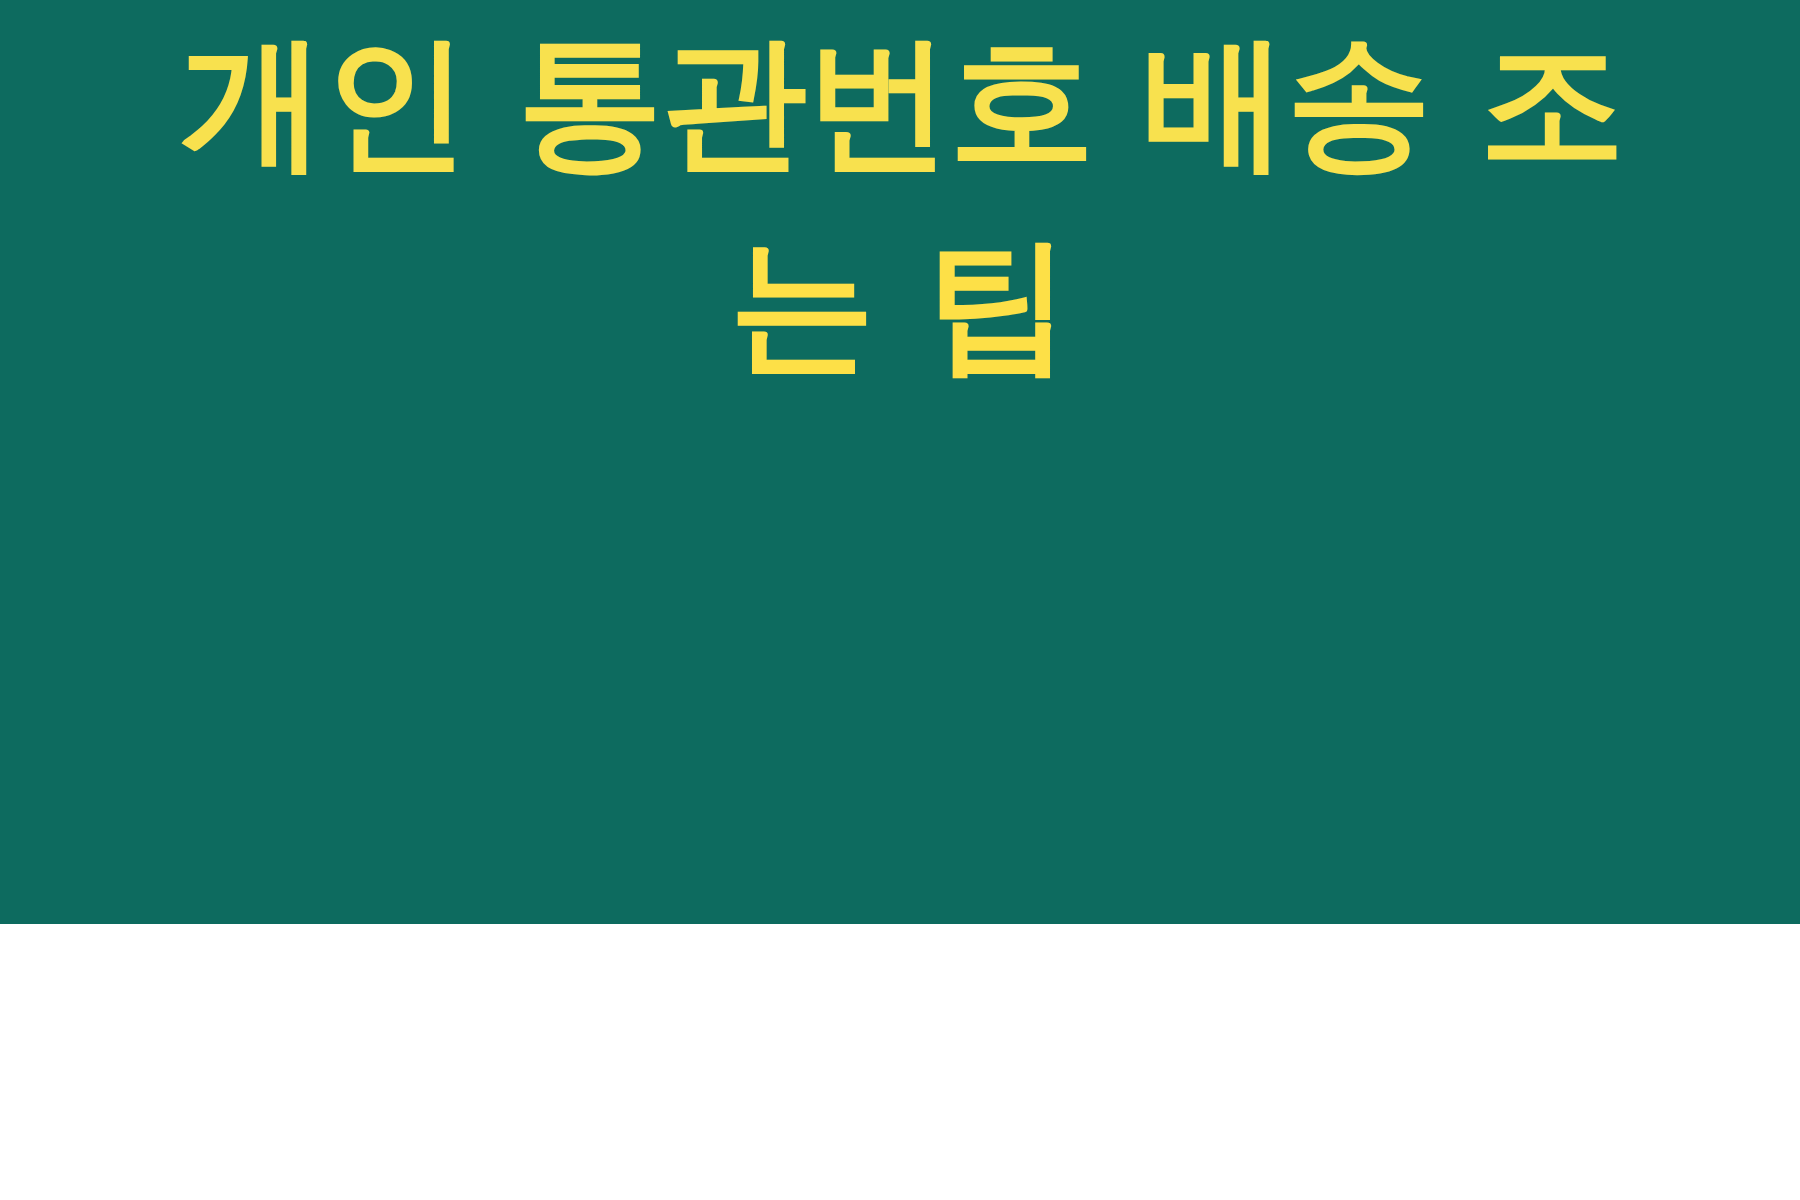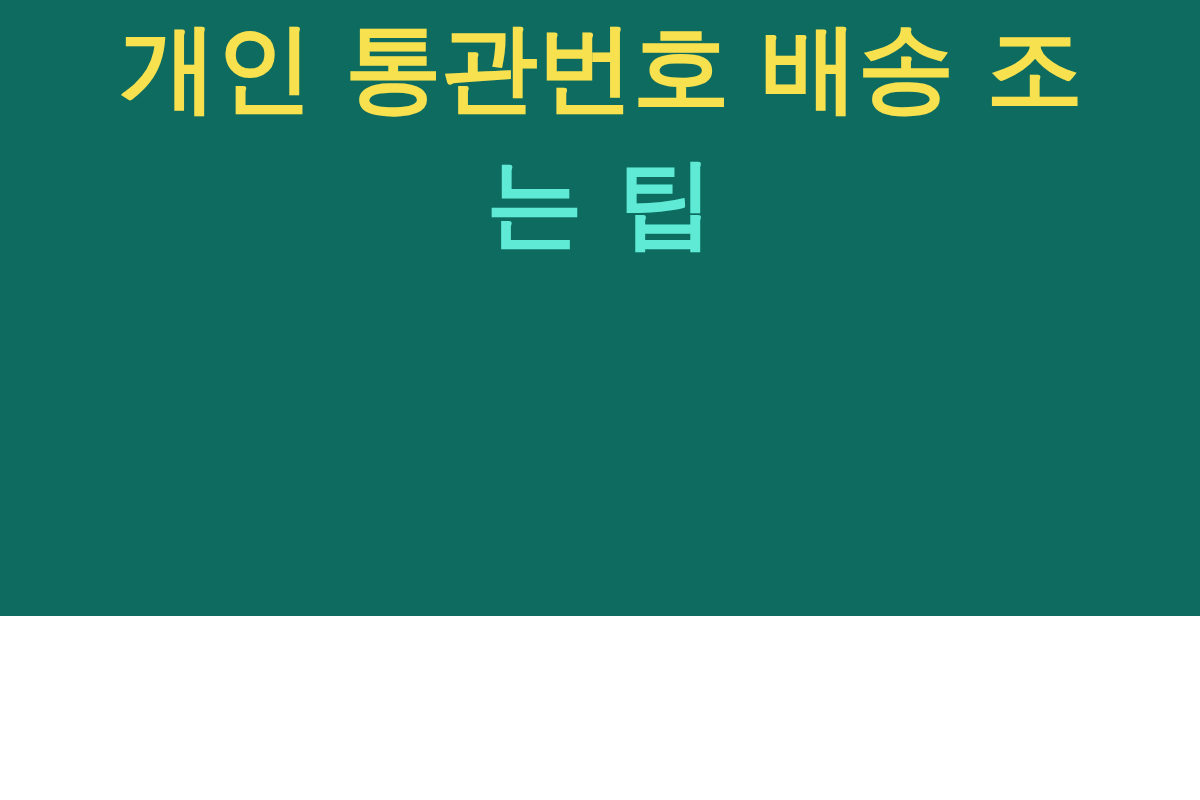--- a/index.html
+++ b/index.html
@@ -45,15 +45,15 @@
   .title-line.line-3 {
     letter-spacing: 0px;
   }
 </style>
 </head>
 <body>
 
 <div id="banner" style="background: rgb(13, 107, 95);">
   <div id="title-block">
     <span class="title-line line-1" style="color: rgb(248, 225, 78);">개인 통관번호 배송 조</span>
-    <span class="title-line line-3" style="color: #5eead4;">는 팁</span>
+    <span class="title-line line-3" style="color: #fde047;">는 팁</span>
   </div>
 </div>
 
 </body></html>

